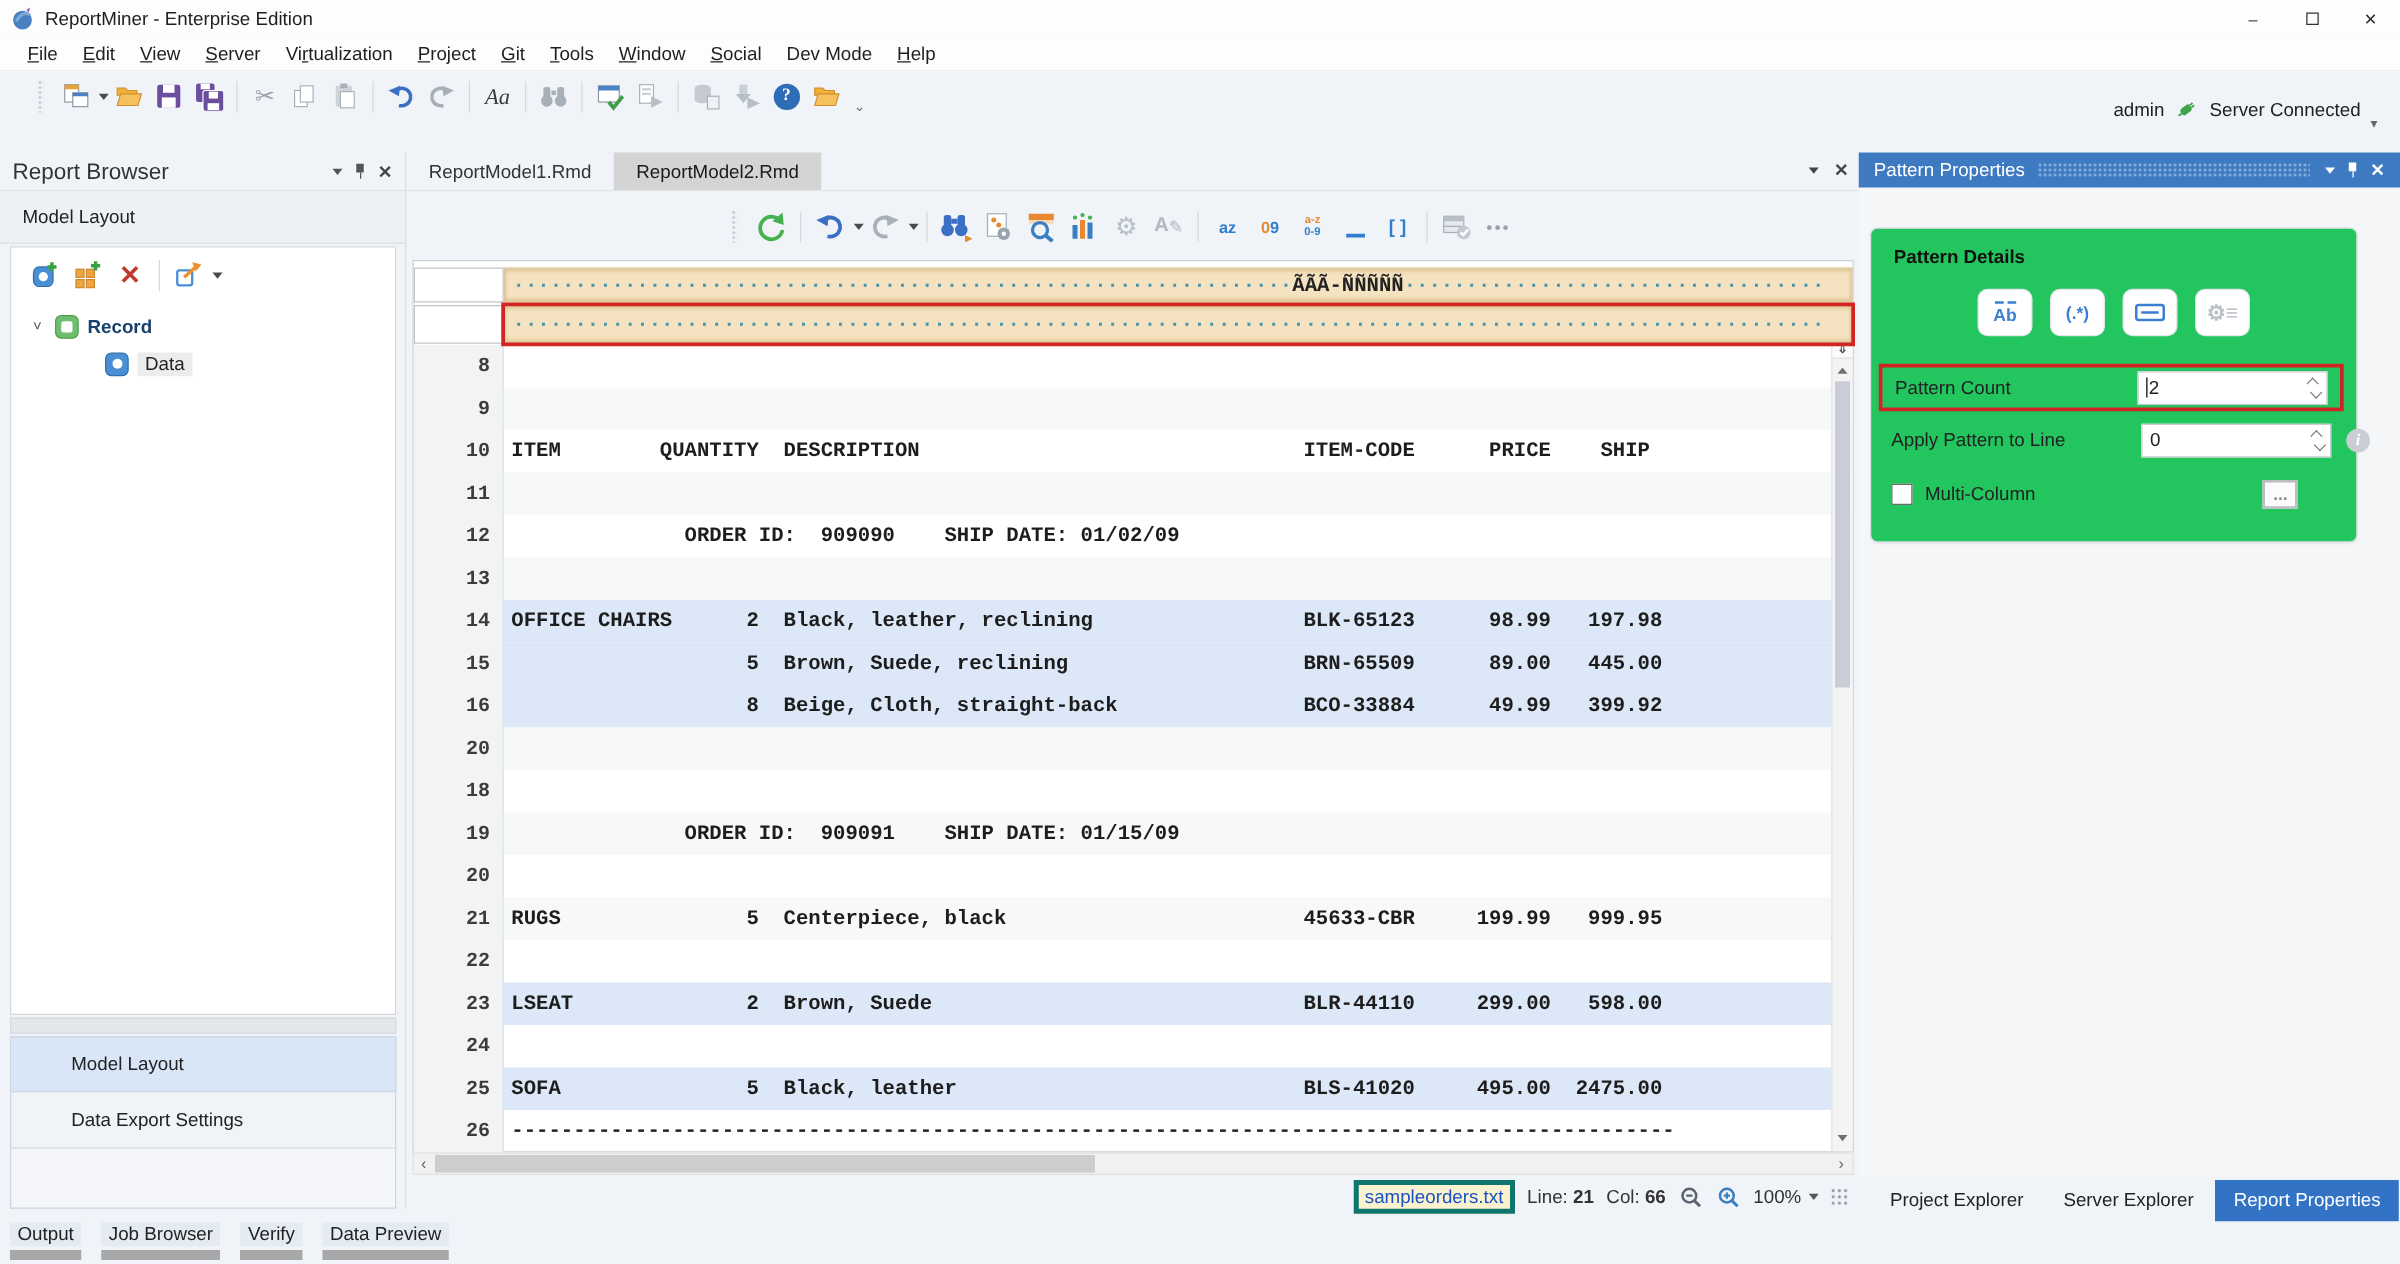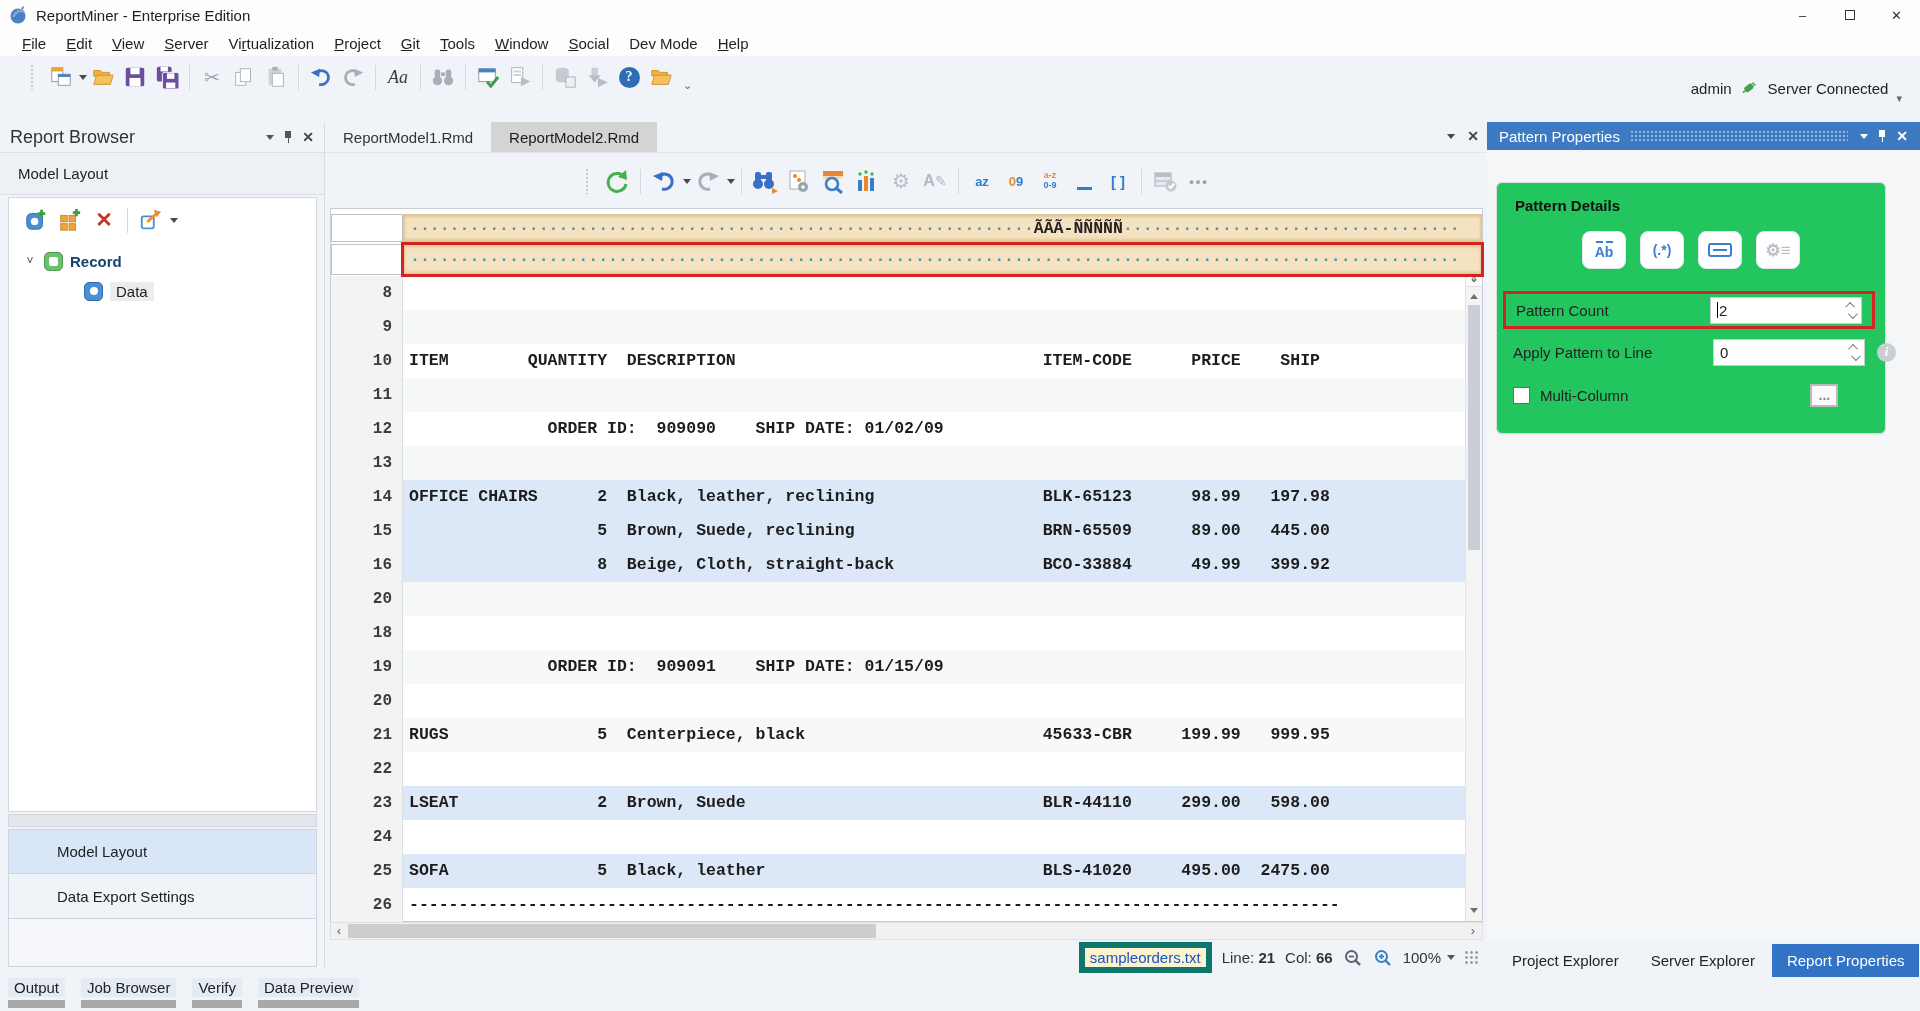--- a/index.html
+++ b/index.html
@@ -101,21 +101,21 @@
   .tri-dn { width:0; height:0; border:4px solid transparent; border-top:5px solid #707070; }
   #vs-thumb { position:absolute; left:2px; right:2px; top:36px; height:245px; background:#c9ced6; }
   #vs-down { position:absolute; bottom:2px; left:0; right:0; }
 
   #hscroll { position:absolute; left:5px; top:800px; width:1153px; height:18px; background:#f1f1f1; border:1px solid #e0e0e0; display:flex; align-items:center; }
   .hs-arrow { width:16px; text-align:center; color:#666; font-size:13px; line-height:16px; }
   #hs-thumb { position:absolute; left:17px; width:528px; top:1px; bottom:1px; background:#cdcdcd; }
   #hs-right { position:absolute; right:1px; }
 
   #statusbar { position:absolute; left:5px; top:820px; width:1153px; height:31px; display:flex; align-items:center; justify-content:flex-end; gap:10px; padding-right:4px; font-size:15px; color:#333; }
-  #file-badge { color:#1a52c4; background:#fbf3cf; border:6px solid #0f766e; padding:1px 5px; }
+  #file-badge { color:#1a52c4; background:#fbf3cf; border:4px solid #0f766e; padding:1px 5px; }
   .sb-strong { font-weight:bold; }
   .mag { width:20px; height:20px; }
   #zoom-pct { display:flex; align-items:center; gap:4px; }
   .grip-corner { width:14px; height:14px; background-image:radial-gradient(#9aa2ab 1.3px, transparent 1.5px); background-size:5px 5px; background-position:bottom right; }
 
   
   #right-panel { position:absolute; left:1487px; top:122px; width:433px; height:820px; background:#f4f6f8; }
   #rp-header { height:28px; background:#3d7ac2; display:flex; align-items:center; padding:0 12px; color:#fff; }
   #rp-title { font-size:15px; margin-right:10px; }
   #rp-dots { flex:1; height:12px; background-image:radial-gradient(rgba(255,255,255,.45) 1px, transparent 1.2px); background-size:4px 4px; }

